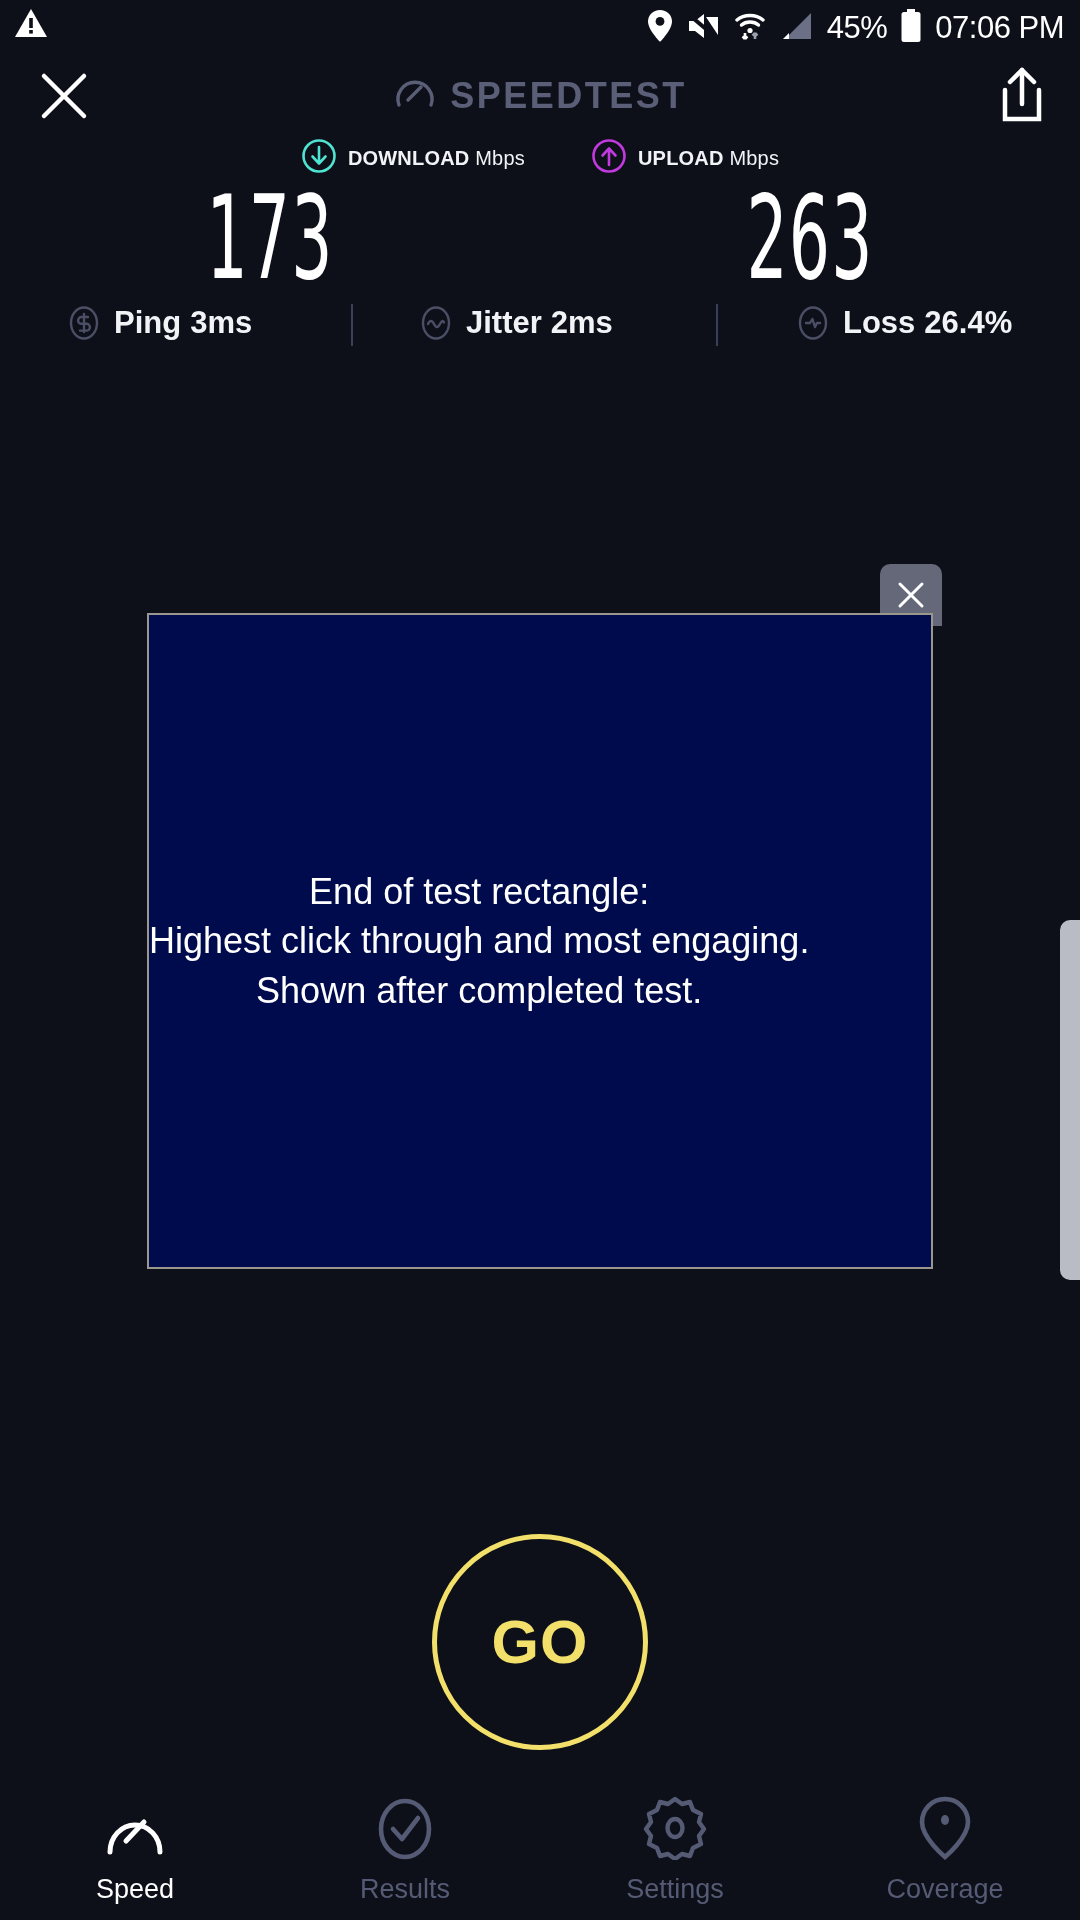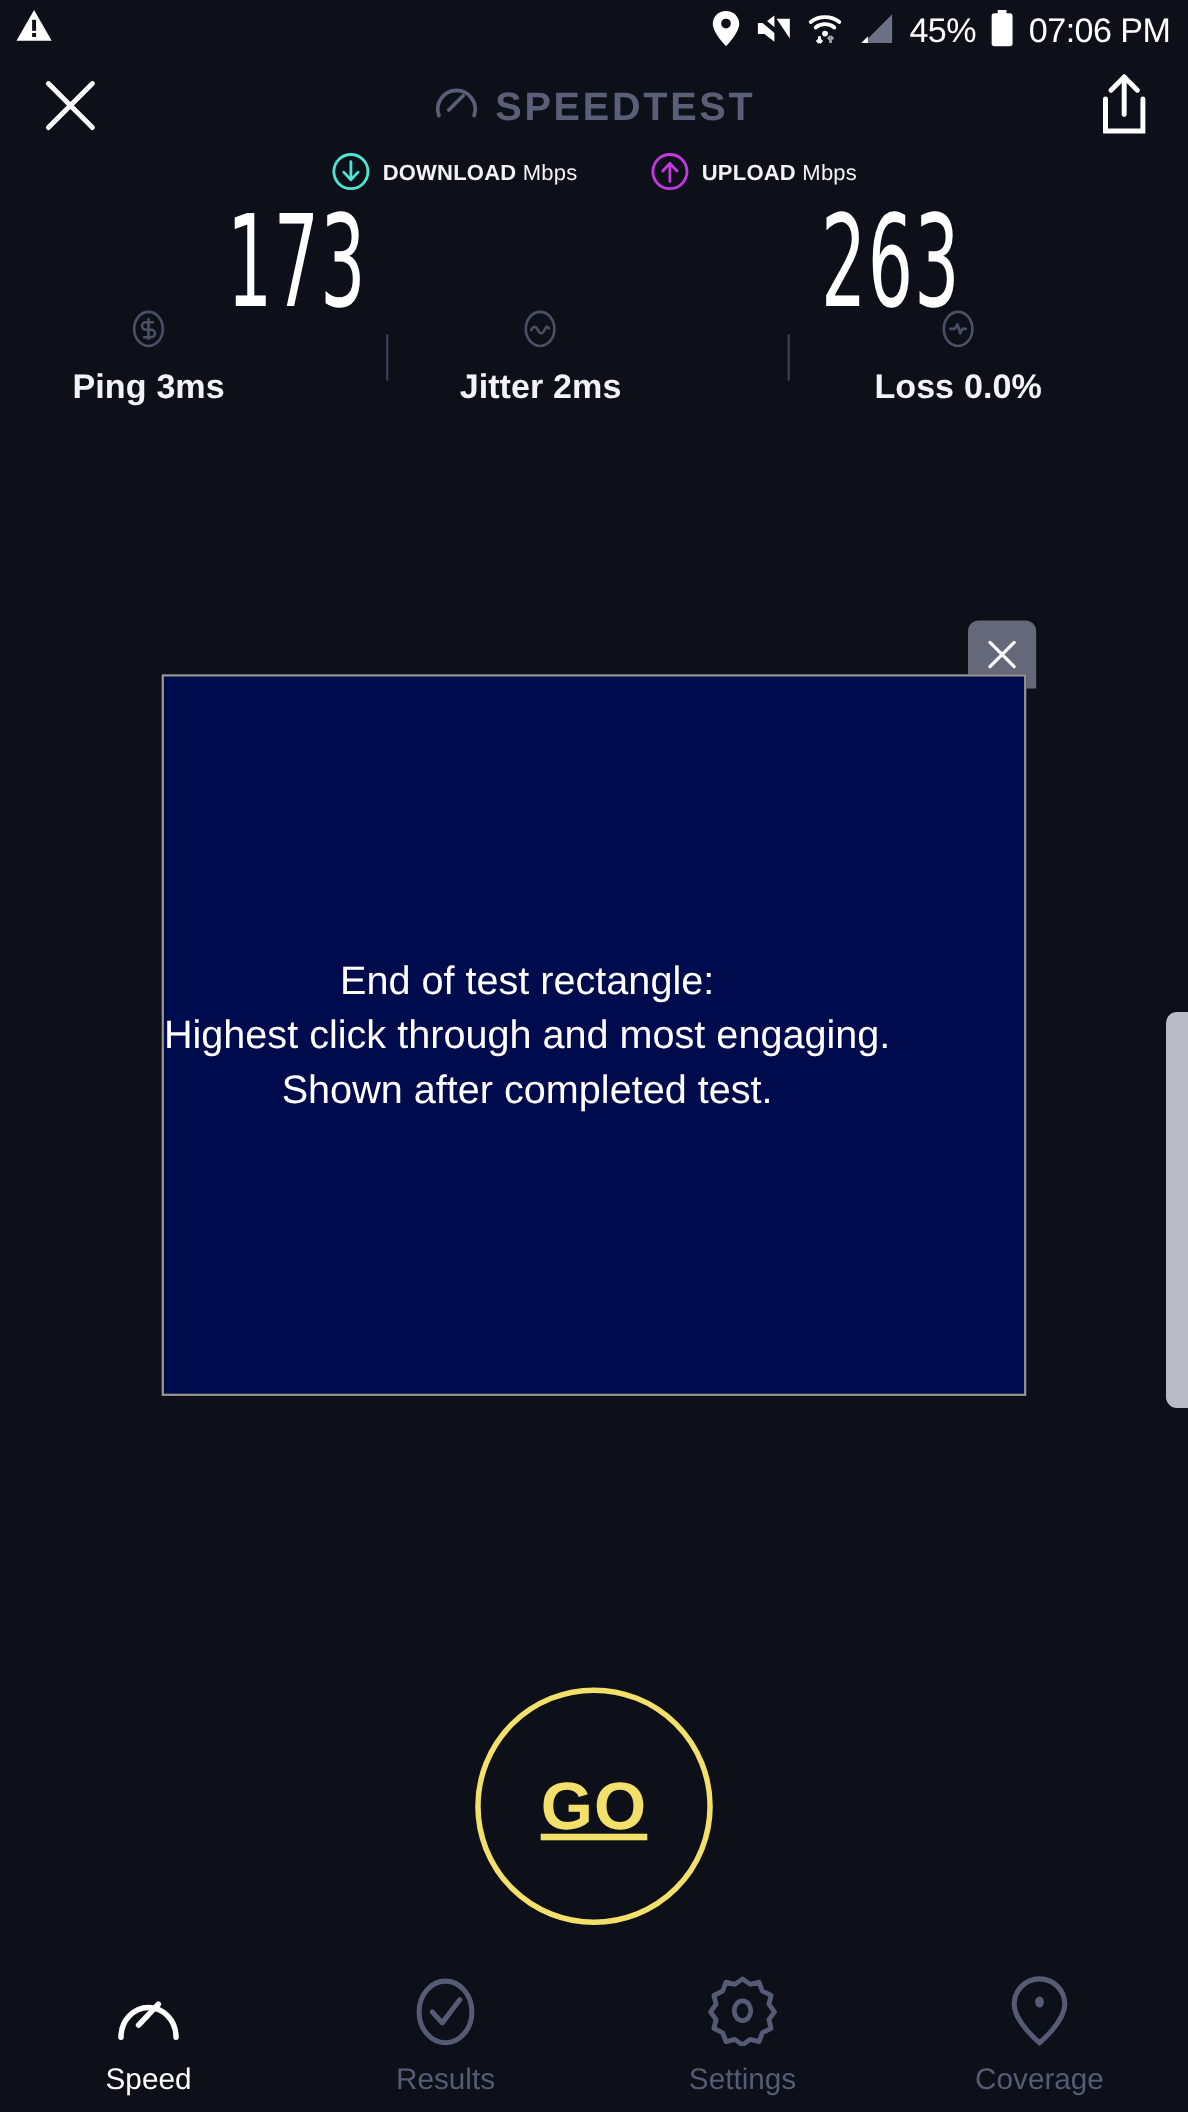--- a/index.html
+++ b/index.html
@@ -60,21 +60,21 @@
     font-size:116px; font-weight:300; line-height:1.0;
     transform:scaleX(0.62); transform-origin:center center;
     letter-spacing:2px;
   }
 
   
   .metrics {
     position:absolute; top:298px; left:0; width:1080px; height:54px;
     display:flex; align-items:center;
   }
-  .metric { display:flex; align-items:center; gap:12px;flex-direction:column; }
+  .metric { display:flex; gap:12px; }
   .metric-txt { font-size:31px; color:#f2f3f7; }
   .metric-txt b { font-weight:bold; }
   .metric-txt .val { font-weight:bold; margin-left:9px; }
   .m-ping { position:absolute; left:66px; }
   .m-jitter { position:absolute; left:418px; }
   .m-loss { position:absolute; left:795px; }
   .m-div1 { position:absolute; left:351px; top:6px; width:2px; height:42px; background:#3b4059; }
   .m-div2 { position:absolute; left:716px; top:6px; width:2px; height:42px; background:#3b4059; }
 
   
@@ -97,21 +97,21 @@
     background:#b9bcc4; border-radius:10px 0 0 10px;
   }
 
   
   .go-btn {
     position:absolute; left:432px; top:1534px; width:216px; height:216px;
     border:5px solid #f2e06a; border-radius:50%;
     display:flex; align-items:center; justify-content:center;
   }
   .go-label {
-    color:#f2e06a; font-size:61px; font-weight:bold; letter-spacing:1px;text-decoration:underline;
+    color:#f2e06a; font-size:61px; font-weight:bold; letter-spacing:1px;
   }
 
   
   .nav {
     position:absolute; bottom:0; left:0; width:1080px; height:132px;
     display:flex;
   }
   .nav-item {
     flex:1; display:flex; flex-direction:column;
     align-items:center; justify-content:flex-start; padding-top:8px; gap:10px;
@@ -258,21 +258,21 @@
 
     <div class="m-div2"></div>
 
     <div class="metric m-loss">
       <span>
         <svg width="36" height="36" viewBox="0 0 36 36">
           <ellipse cx="18" cy="18" rx="13" ry="15.5" stroke="#4a4f66" stroke-width="2.4" fill="none"></ellipse>
           <path d="M11 18 H15 l2.4 -4 l2.6 8 l2 -4 H25" stroke="#4a4f66" stroke-width="2.4" fill="none" stroke-linecap="round" stroke-linejoin="round"></path>
         </svg>
       </span>
-      <span class="metric-txt"><b>Loss</b><span class="val">0.0%</span></span>
+      <span class="metric-txt"><b>Loss</b><span class="val">26.4%</span></span>
     </div>
   </div>
 
   <div class="ad-close">
     <svg width="34" height="34" viewBox="0 0 34 34">
       <path d="M6 6 L28 28 M28 6 L6 28" stroke="#ffffff" stroke-width="3" stroke-linecap="round"></path>
     </svg>
   </div>
 
   <div class="ad-rect">

